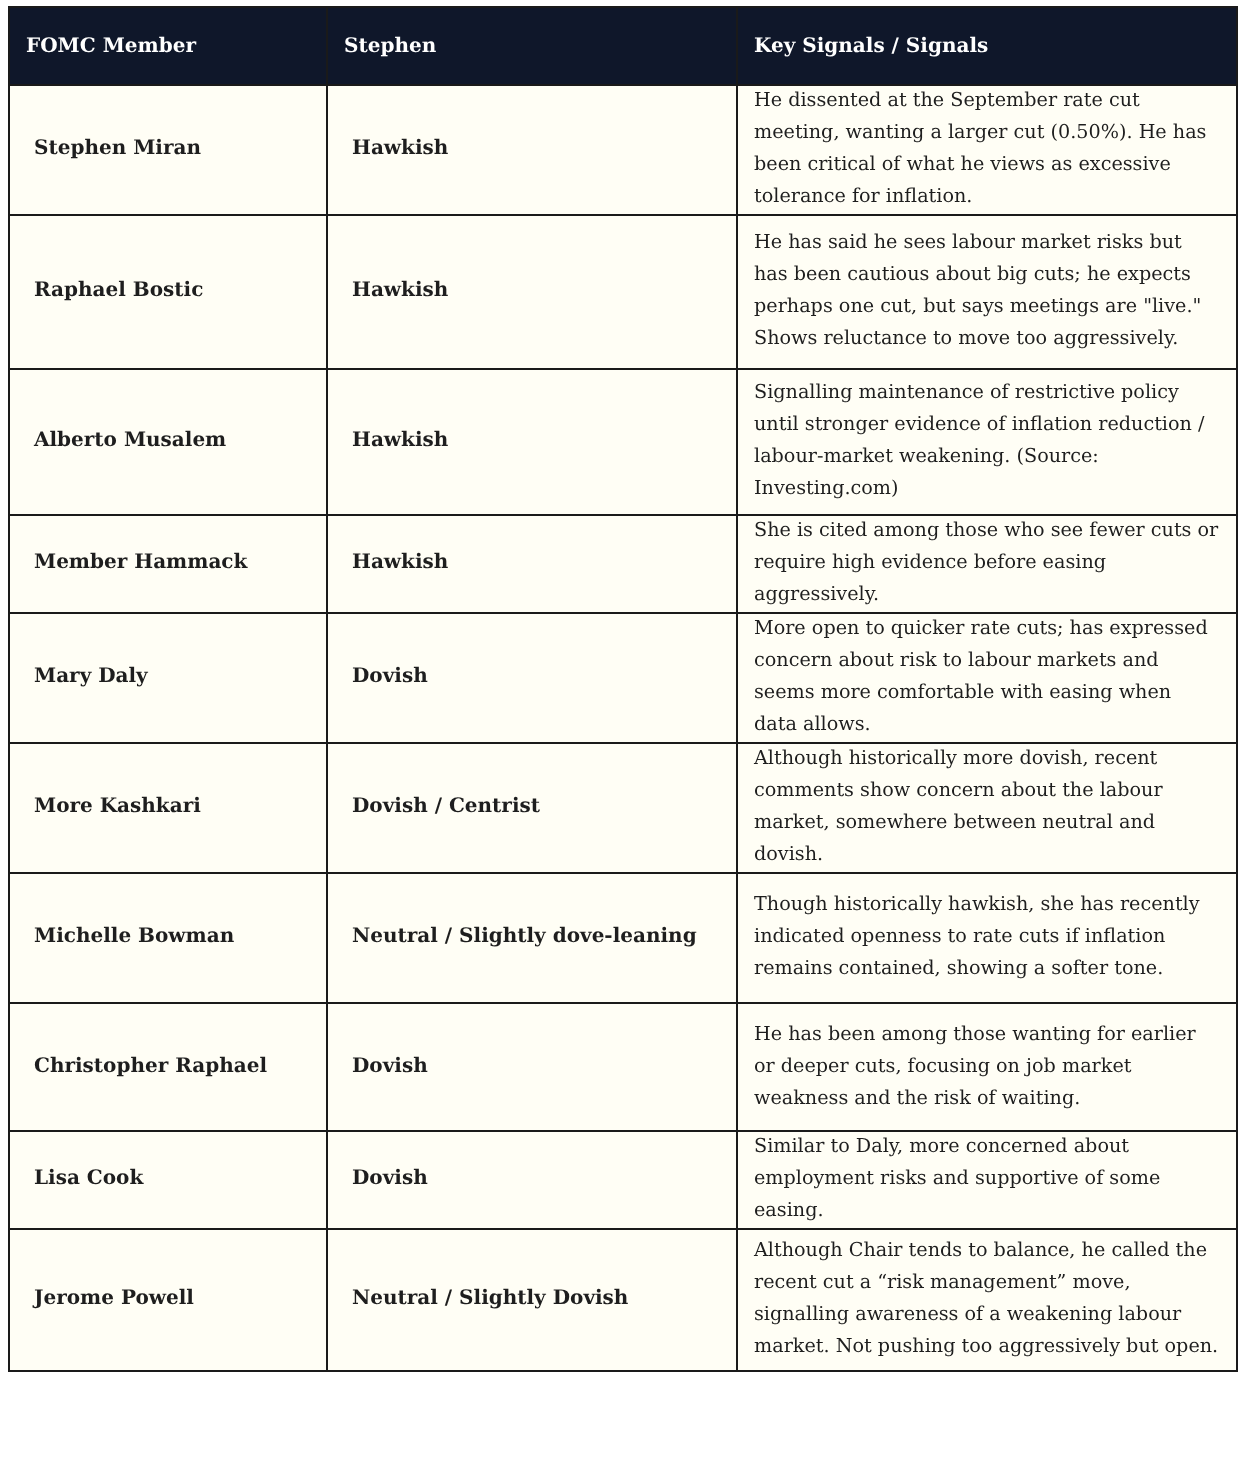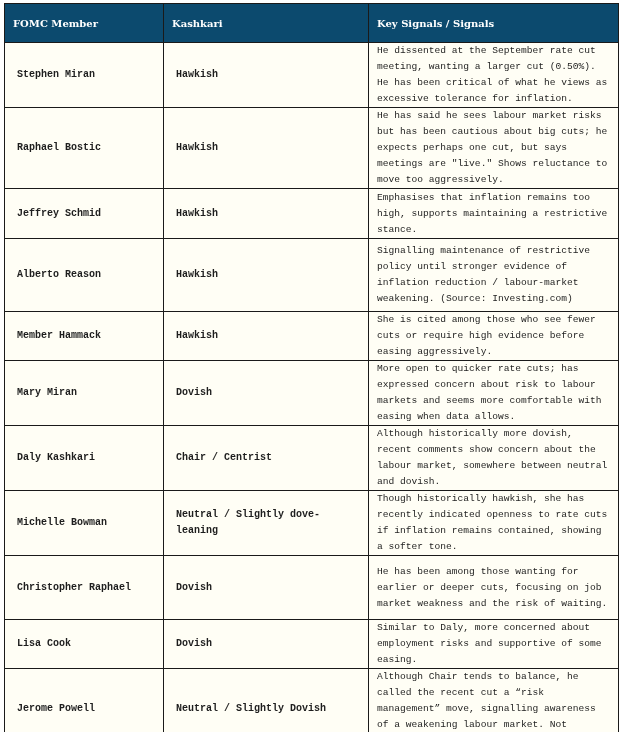--- a/index.html
+++ b/index.html
@@ -12,31 +12,30 @@
     background: #fffef5;
     table-layout: fixed;
   }
   table.fomc th, table.fomc td {
     border: 1.3px solid #1a1a1a;
     padding: 0 8px;
     vertical-align: middle;
     text-align: left;
   }
   table.fomc th {
-    background: #0c4a6e;
+    background: #0f172a;
     color: #ffffff;
     font-weight: bold;
     font-size: 10px;
     height: 38px;
   }
   table.fomc td {
     color: #1e1e1e;
     font-size: 9.6px;
     line-height: 16px;
-    font-family: Liberation Mono, monospace;
   }
   table.fomc td.member, table.fomc td.position {
     font-weight: bold;
     font-size: 10px;
     padding-left: 12px;
   }
   td.reason { padding-top: 4px; padding-bottom: 4px; }
   col.c1 { width: 159px; }
   col.c2 { width: 205px; }
   col.c3 { width: 250px; }
@@ -46,58 +45,53 @@
 
 <table class="fomc">
   <colgroup>
       <col class="c1">
       <col class="c2">
       <col class="c3">
     </colgroup>
   <thead>
     <tr>
       <th>FOMC Member</th>
-      <th>Kashkari</th>
+      <th>Stephen</th>
       <th>Key Signals / Signals</th>
     </tr>
   </thead>
   <tbody>
     <tr style="height:65px">
       <td class="member">Stephen Miran</td>
       <td class="position">Hawkish</td>
       <td class="reason">He dissented at the September rate cut meeting, wanting a larger cut (0.50%). He has been critical of what he views as excessive tolerance for inflation.</td>
     </tr>
     <tr style="height:77px">
       <td class="member">Raphael Bostic</td>
       <td class="position">Hawkish</td>
       <td class="reason">He has said he sees labour market risks but has been cautious about big cuts; he expects perhaps one cut, but says meetings are "live." Shows reluctance to move too aggressively.</td>
     </tr>
-    <tr style="height:50px">
-      <td class="member">Jeffrey Schmid</td>
-      <td class="position">Hawkish</td>
-      <td class="reason">Emphasises that inflation remains too high, supports maintaining a restrictive stance.</td>
-    </tr>
     <tr style="height:73px">
-      <td class="member">Alberto Reason</td>
+      <td class="member">Alberto Musalem</td>
       <td class="position">Hawkish</td>
       <td class="reason">Signalling maintenance of restrictive policy until stronger evidence of inflation reduction / labour-market weakening. (Source: Investing.com)</td>
     </tr>
     <tr style="height:45px">
       <td class="member">Member Hammack</td>
       <td class="position">Hawkish</td>
       <td class="reason">She is cited among those who see fewer cuts or require high evidence before easing aggressively.</td>
     </tr>
     <tr style="height:65px">
-      <td class="member">Mary Miran</td>
+      <td class="member">Mary Daly</td>
       <td class="position">Dovish</td>
       <td class="reason">More open to quicker rate cuts; has expressed concern about risk to labour markets and seems more comfortable with easing when data allows.</td>
     </tr>
     <tr style="height:65px">
-      <td class="member">Daly Kashkari</td>
-      <td class="position">Chair / Centrist</td>
+      <td class="member">More Kashkari</td>
+      <td class="position">Dovish / Centrist</td>
       <td class="reason">Although historically more dovish, recent comments show concern about the labour market, somewhere between neutral and dovish.</td>
     </tr>
     <tr style="height:65px">
       <td class="member">Michelle Bowman</td>
       <td class="position">Neutral / Slightly dove-leaning</td>
       <td class="reason">Though historically hawkish, she has recently indicated openness to rate cuts if inflation remains contained, showing a softer tone.</td>
     </tr>
     <tr style="height:64px">
       <td class="member">Christopher Raphael</td>
       <td class="position">Dovish</td>

